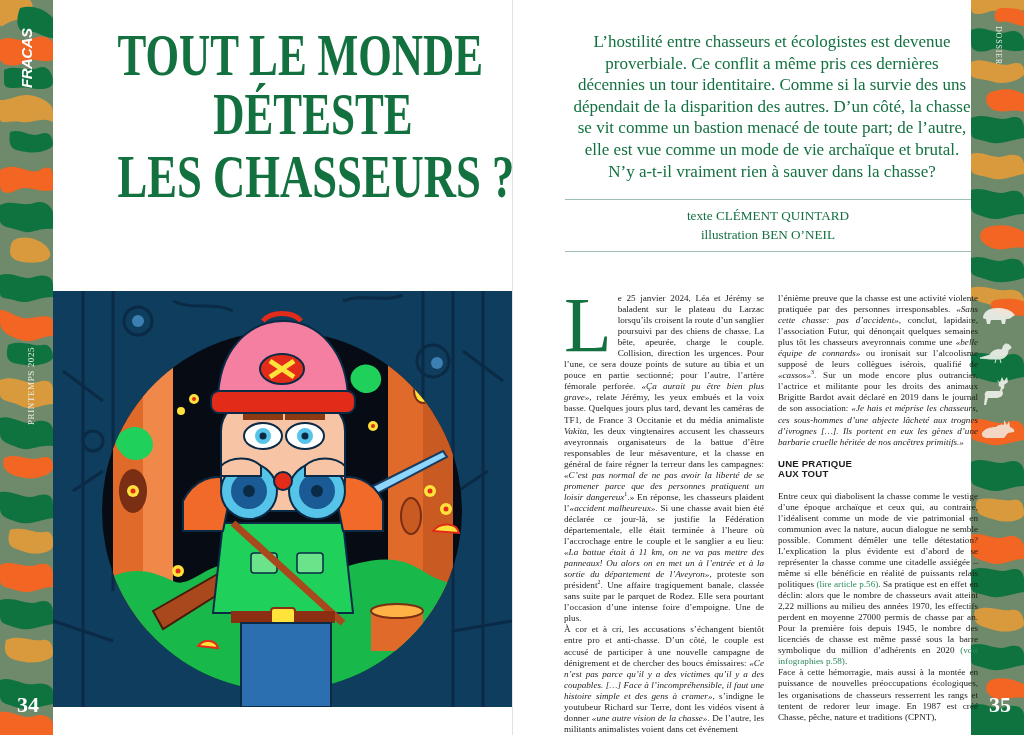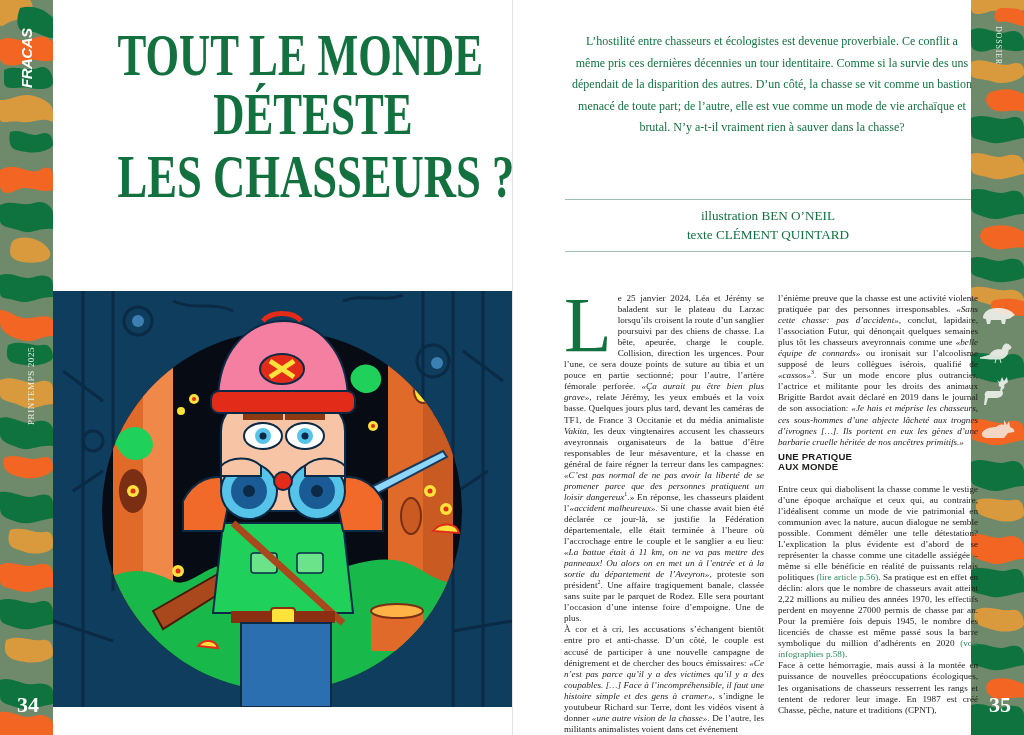--- a/index.html
+++ b/index.html
@@ -68,21 +68,21 @@
     #illustration {
       position: absolute; left: 53px; top: 291px; width: 459px; height: 416px;
       background: #0f3d5e; overflow: hidden;
     }
 
     
     #standfirst {
       position: absolute; left: 572px; top: 31px; width: 400px;
       text-align: center; color: #137140;
       font-family: "Liberation Serif", "DejaVu Serif", serif;
-      font-size: 12px; line-height: 21.6px;
+      font-size: 17px; line-height: 21.6px;
     }
     .rule {
       position: absolute; left: 565px; width: 406px; height: 1px; background: #9fbfb0;
     }
     #rule-top { top: 199px; }
     #rule-bottom { top: 251px; }
     #credits {
       position: absolute; left: 565px; top: 206px; width: 406px; text-align: center;
       color: #137140; font-size: 13.2px; line-height: 19px;
     }
@@ -98,21 +98,21 @@
     .col p { text-indent: 0; }
     .col em { font-style: italic; }
     .dropcap {
       float: left; color: #137140; font-size: 78px; line-height: 60px;
       font-family: "Liberation Serif", serif; margin: 2px 6px 0 0; height: 64px;
     }
     .link { color: #2e8a5c; }
     .subhead {
       font-family: "Liberation Sans", "DejaVu Sans", sans-serif; font-weight: 900;
       font-size: 9.6px; line-height: 10px; letter-spacing: 0.2px; color: #1d1d1b;
-      margin: 4px 0 12px 0; text-align: left;
+      margin: 11px 0 12px 0; text-align: left;
     }
     sup { font-size: 6px; vertical-align: super; line-height: 0; }
   </style>
 </head>
 <body>
 
 <div class="camo" id="camo-left">
   <svg width="53" height="735" viewBox="0 0 53 735">
     <rect width="53" height="735" fill="#6f8a6a"></rect>
     <path d="M0 0h30c8 10-4 18-14 20S0 30 0 24z" fill="#d99a3e"></path>
@@ -296,33 +296,33 @@
     <path d="M168 175c10-10 30-10 40 0v10h-40z" fill="#f7c4a6" stroke="#0a2a45" stroke-width="2"></path>
     <path d="M252 175c10-10 30-10 40 0v10h-40z" fill="#f7c4a6" stroke="#0a2a45" stroke-width="2"></path>
   </svg>
 </div>
 
 <p id="standfirst">L’hostilité entre chasseurs et écologistes est devenue proverbiale. Ce conflit a même pris ces dernières décennies un tour identitaire. Comme si la survie des uns dépendait de la disparition des autres. D’un côté, la chasse se vit comme un bastion menacé de toute part; de l’autre, elle est vue comme un mode de vie archaïque et brutal. N’y a-t-il vraiment rien à sauver dans la chasse?</p>
 
 <div class="rule" id="rule-top"></div>
 <div id="credits">
   <div>
+    <span>texte</span>
+    <span>CLÉMENT QUINTARD</span>
+  </div>
+  <div>
     <span>illustration</span>
     <span>BEN O’NEIL</span>
   </div>
-  <div>
-    <span>texte</span>
-    <span>CLÉMENT QUINTARD</span>
-  </div>
 </div>
 <div class="rule" id="rule-bottom"></div>
 
 <div class="col" id="col1">
   <p><span class="dropcap">L</span><span>e 25 janvier 2024, Léa et Jérémy se baladent sur le plateau du Larzac lorsqu’ils croisent la route d’un sanglier poursuivi par des chiens de chasse. La bête, apeurée, charge le couple. Collision, direction les urgences. Pour l’une, ce sera douze points de suture au tibia et un pouce en partie sectionné; pour l’autre, l’artère fémorale perforée. </span><em>«Ça aurait pu être bien plus grave»</em><span>, relate Jérémy, les yeux embués et la voix basse. Quelques jours plus tard, devant les caméras de TF1, de France 3 Occitanie et du média animaliste </span><em>Vakita</em><span>, les deux vingtenaires accusent les chasseurs aveyronnais organisateurs de la battue d’être responsables de leur mésaventure, et la chasse en général de faire régner la terreur dans les campagnes: </span><em>«C’est pas normal de ne pas avoir la liberté de se promener parce que des personnes pratiquent un loisir dangereux</em><sup>1</sup><span>.» En réponse, les chasseurs plaident l’</span><em>«accident malheureux»</em><span>. Si une chasse avait bien été déclarée ce jour-là, se justifie la Fédération départementale, elle était terminée à l’heure où l’accrochage entre le couple et le sanglier a eu lieu: </span><em>«La battue était à 11 km, on ne va pas mettre des panneaux! Ou alors on en met un à l’entrée et à la sortie du département de l’Aveyron»</em><span>, proteste son président</span><sup>2</sup><span>. Une affaire tragiquement banale, classée sans suite par le parquet de Rodez. Elle sera pourtant l’occasion d’une intense foire d’empoigne. Une de plus.</span></p>
   <p><span>À cor et à cri, les accusations s’échangent bientôt entre pro et anti-chasse. D’un côté, le couple est accusé de participer à une nouvelle campagne de dénigrement et de chercher des boucs émissaires: </span><em>«Ce n’est pas parce qu’il y a des victimes qu’il y a des coupables. […] Face à l’incompréhensible, il faut une histoire simple et des gens à cramer»</em><span>, s’indigne le youtubeur Richard sur Terre, dont les vidéos visent à donner </span><em>«une autre vision de la chasse»</em><span>. De l’autre, les militants animalistes voient dans cet événement</span></p>
 </div>
 
 <div class="col" id="col2">
   <p><span>l’énième preuve que la chasse est une activité violente pratiquée par des personnes irresponsables. </span><em>«Sans cette chasse: pas d’accident»</em><span>, conclut, lapidaire, l’association Futur, qui dénonçait quelques semaines plus tôt les chasseurs aveyronnais comme une </span><em>«belle équipe de connards»</em><span> ou ironisait sur l’alcoolisme supposé de leurs collègues isérois, qualifié de </span><em>«cassos»</em><sup>3</sup><span>. Sur un mode encore plus outrancier, l’actrice et militante pour les droits des animaux Brigitte Bardot avait déclaré en 2019 dans le journal de son association: </span><em>«Je hais et méprise les chasseurs, ces sous-hommes d’une abjecte lâcheté aux trognes d’ivrognes […]. Ils portent en eux les gènes d’une barbarie cruelle héritée de nos ancêtres primitifs.»</em></p>
-  <h2 class="subhead"><span>UNE PRATIQUE</span><br><span>AUX MONDE</span></h2>
+  <h2 class="subhead"><span>UNE PRATIQUE</span><br><span>AUX TOUT</span></h2>
   <p><span>Entre ceux qui diabolisent la chasse comme le vestige d’une époque archaïque et ceux qui, au contraire, l’idéalisent comme un mode de vie patrimonial en communion avec la nature, aucun dialogue ne semble possible. Comment démêler une telle détestation? L’explication la plus évidente est d’abord de se représenter la chasse comme une citadelle assiégée – même si elle bénéficie en réalité de puissants relais politiques </span><span class="link">(lire article p.56)</span><span>. Sa pratique est en effet en déclin: alors que le nombre de chasseurs avait atteint 2,22 millions au milieu des années 1970, les effectifs perdent en moyenne 27000 permis de chasse par an. Pour la première fois depuis 1945, le nombre des licenciés de chasse est même passé sous la barre symbolique du million d’adhérents en 2020 </span><span class="link">(voir infographies p.58)</span><span>.</span></p>
   <p>Face à cette hémorragie, mais aussi à la montée en puissance de nouvelles préoccupations écologiques, les organisations de chasseurs resserrent les rangs et tentent de redorer leur image. En 1987 est créé Chasse, pêche, nature et traditions (CPNT),</p>
 </div>
 
 </body></html>

